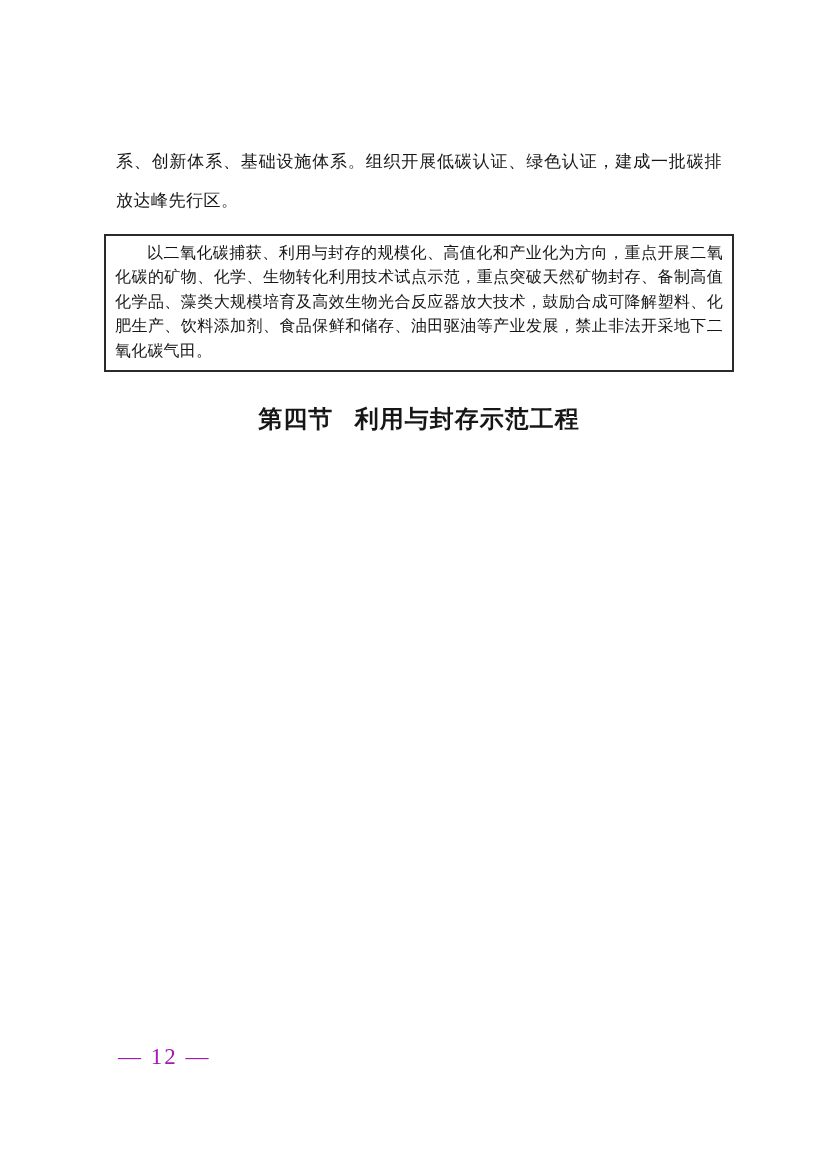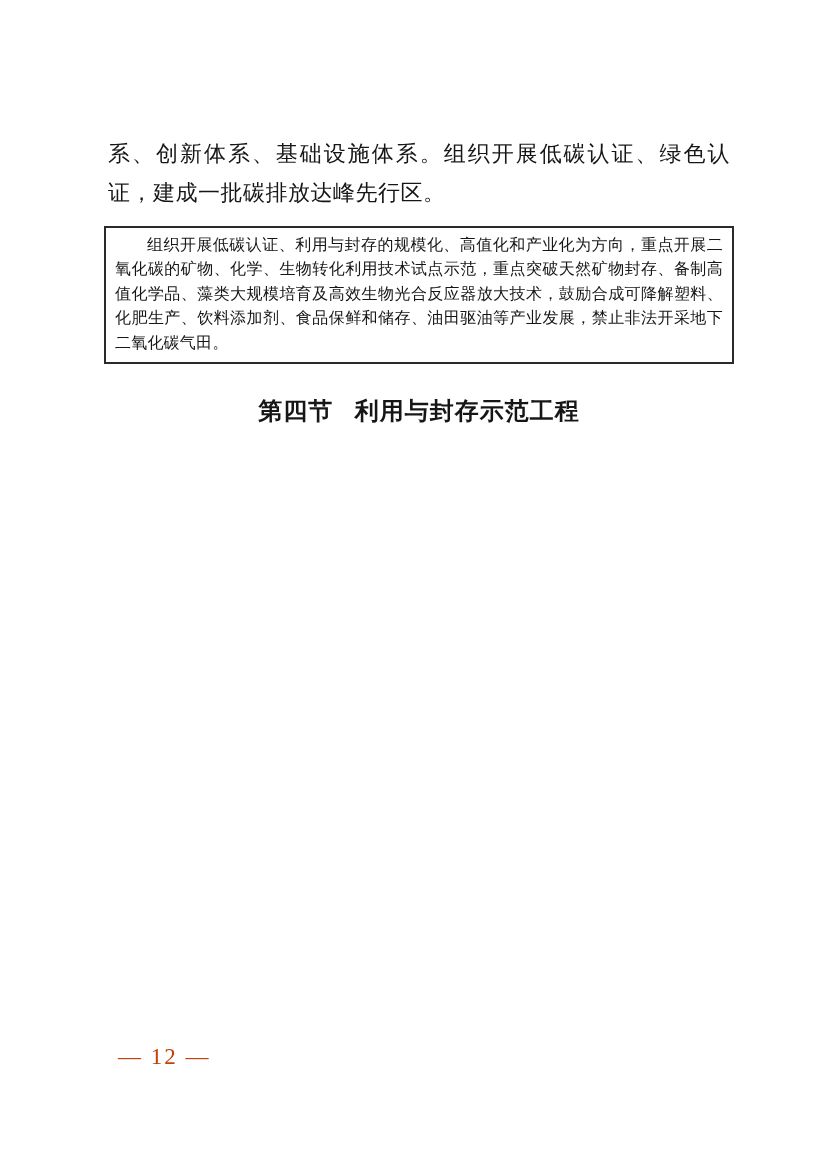--- a/index.html
+++ b/index.html
@@ -11,22 +11,22 @@
     color:#161616;
     font-family:"Liberation Serif","DejaVu Serif",serif;
     overflow:hidden;
   }
   .content {
     position:absolute;
     left:104px; top:131px;
     width:630px;
   }
   p.body-para {
-    margin:4px;
-    font-size:22px;
+    margin:12px;
+    font-size:17px;
     line-height:38.8px;
     text-align:justify;
     letter-spacing:0.5px;
   }
   .indent { text-indent:2em; }
   .lead { font-weight:bold; }
 
   .column-box {
     margin-top:13px;
     border:2px solid #2a2a2a;
@@ -61,36 +61,36 @@
   }
   .heading-number { margin-right:0.9em; }
 
   .para3 { margin-top:27px; }
 
   .page-footer {
     position:absolute;
     left:118px; top:1044px;
     font-size:23px;
     letter-spacing:2px;
-    color:#c2410c;
+    color:#a21caf;
   }
 </style>
 </head>
 <body>
 
 <div class="page">
   <div class="content">
 
     <p class="body-para">
       <span>系、创新体系、基础设施体系。组织开展低碳认证、绿色认证，建成一批碳排放达峰先行区。</span>
     </p>
 
 
     <div class="column-box">
-      <div class="box-body">组织开展低碳认证、利用与封存的规模化、高值化和产业化为方向，重点开展二氧化碳的矿物、化学、生物转化利用技术试点示范，重点突破天然矿物封存、备制高值化学品、藻类大规模培育及高效生物光合反应器放大技术，鼓励合成可降解塑料、化肥生产、饮料添加剂、食品保鲜和储存、油田驱油等产业发展，禁止非法开采地下二氧化碳气田。</div>
+      <div class="box-body">以二氧化碳捕获、利用与封存的规模化、高值化和产业化为方向，重点开展二氧化碳的矿物、化学、生物转化利用技术试点示范，重点突破天然矿物封存、备制高值化学品、藻类大规模培育及高效生物光合反应器放大技术，鼓励合成可降解塑料、化肥生产、饮料添加剂、食品保鲜和储存、油田驱油等产业发展，禁止非法开采地下二氧化碳气田。</div>
     </div>
 
     <div class="section-heading">
       <span class="heading-number">第四节</span><span>利用与封存示范工程</span>
     </div>
 
 
   </div>
 
   <div class="page-footer">— 12 —</div>

